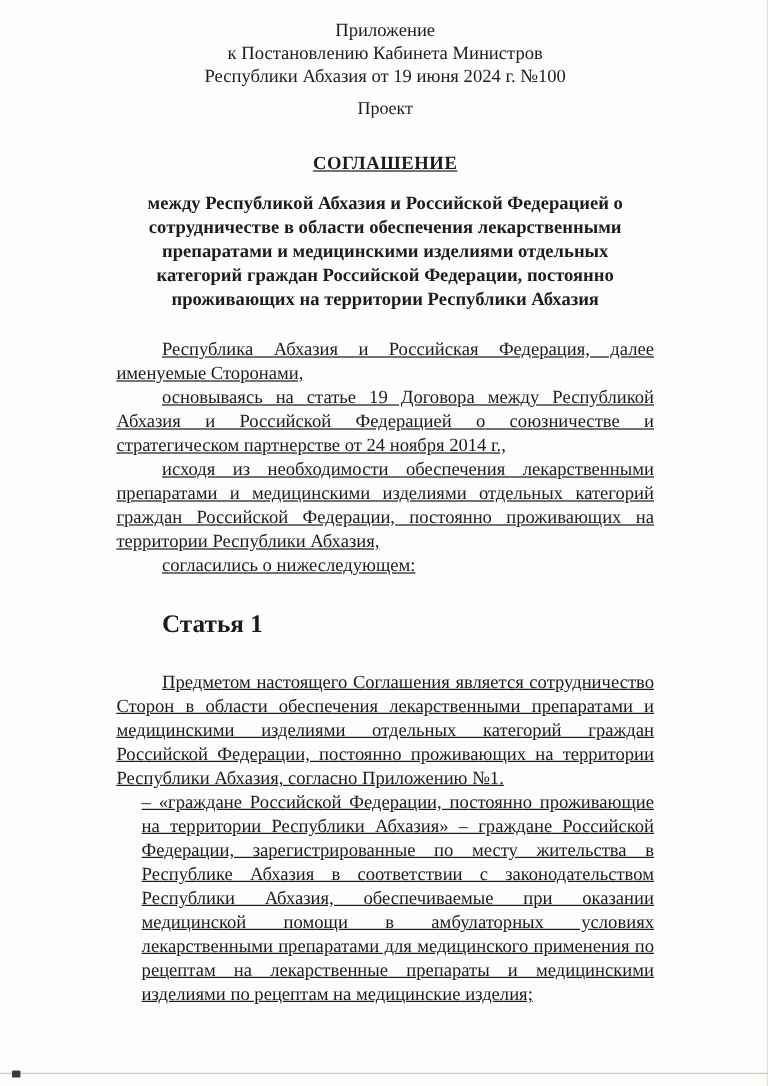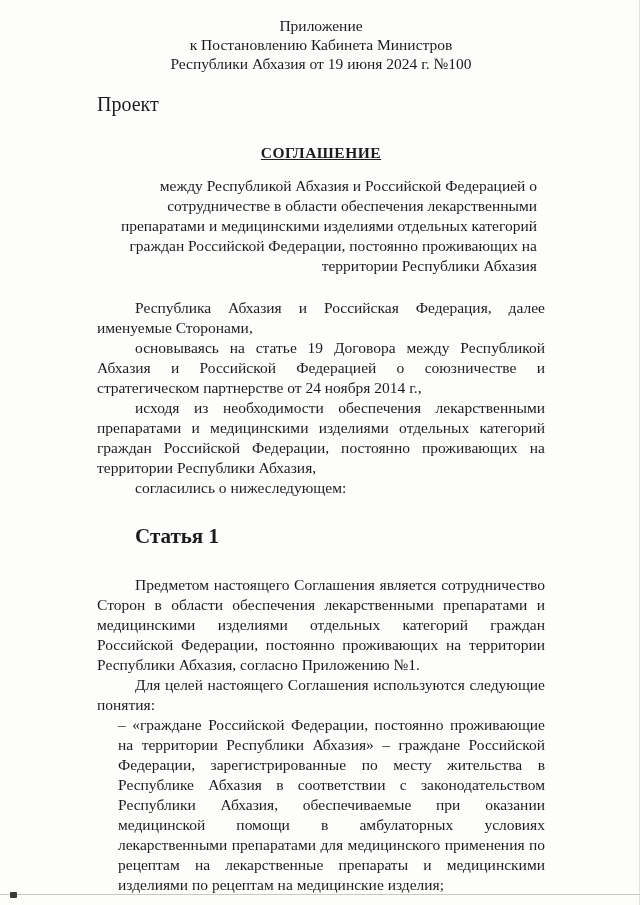--- a/index.html
+++ b/index.html
@@ -16,44 +16,45 @@
   .page {
     padding: 16px 95px 0 97px;
     width: 640px;
   }
   .annotation {
     text-align: center;
     font-size: 15.5px;
     line-height: 19px;
   }
   .draft {
-    text-align: left;
-    font-size: 20px;
-    margin-top: 20px;
+    text-align: center;
+    font-size: 15px;
+    margin-top: 10px;
   }
   .doc-title {
     text-align: center;
     font-weight: bold;
     font-size: 15.5px;
     margin-top: 28px;
     letter-spacing: 0.5px;
     text-decoration: underline;
   }
   .doc-subtitle {
-    text-align: right;
-    font-weight: normal;
+    text-align: center;
+    font-weight: bold;
     font-size: 15.5px;
     line-height: 20px;
     max-width: 432px;
     margin: 14px auto 0 auto;
   }
   .body-text {
     font-size: 15.5px;
     line-height: 20px;
     text-align: justify;
+    text-decoration: underline;
   }
   .preamble { margin-top: 22px; }
   .para { text-indent: 38px; }
   .article-heading {
     font-weight: bold;
     font-size: 21px;
     margin: 26px 0 26px 0;
     text-indent: 38px;
   }
   .article-body { }
@@ -117,21 +118,20 @@
   </div>
 
   <div class="article-heading">Статья 1</div>
 
   <div class="body-text article-body">
     <p class="para">Предметом настоящего Соглашения является сотрудничество Сторон в области обеспечения лекарственными препаратами и медицинскими изделиями отдельных категорий граждан Российской Федерации, постоянно проживающих на территории Республики Абхазия, согласно Приложению №1.</p>
   </div>
 
 
   <div class="body-text article-body">
-    <p class="para">Для целей настоящего Соглашения используются следующие понятия:</p>
     <div class="def-list">
       <p class="def-item">– «граждане Российской Федерации, постоянно проживающие на территории Республики Абхазия» – граждане Российской Федерации, зарегистрированные по месту жительства в Республике Абхазия в соответствии с законодательством Республики Абхазия, обеспечиваемые при оказании медицинской помощи в амбулаторных условиях лекарственными препаратами для медицинского применения по рецептам на лекарственные препараты и медицинскими изделиями по рецептам на медицинские изделия;</p>
 
     </div>
   </div>
 
 </div>
 
 <div class="scan-right-edge"></div>
 <div class="scan-bottom-line"></div>

